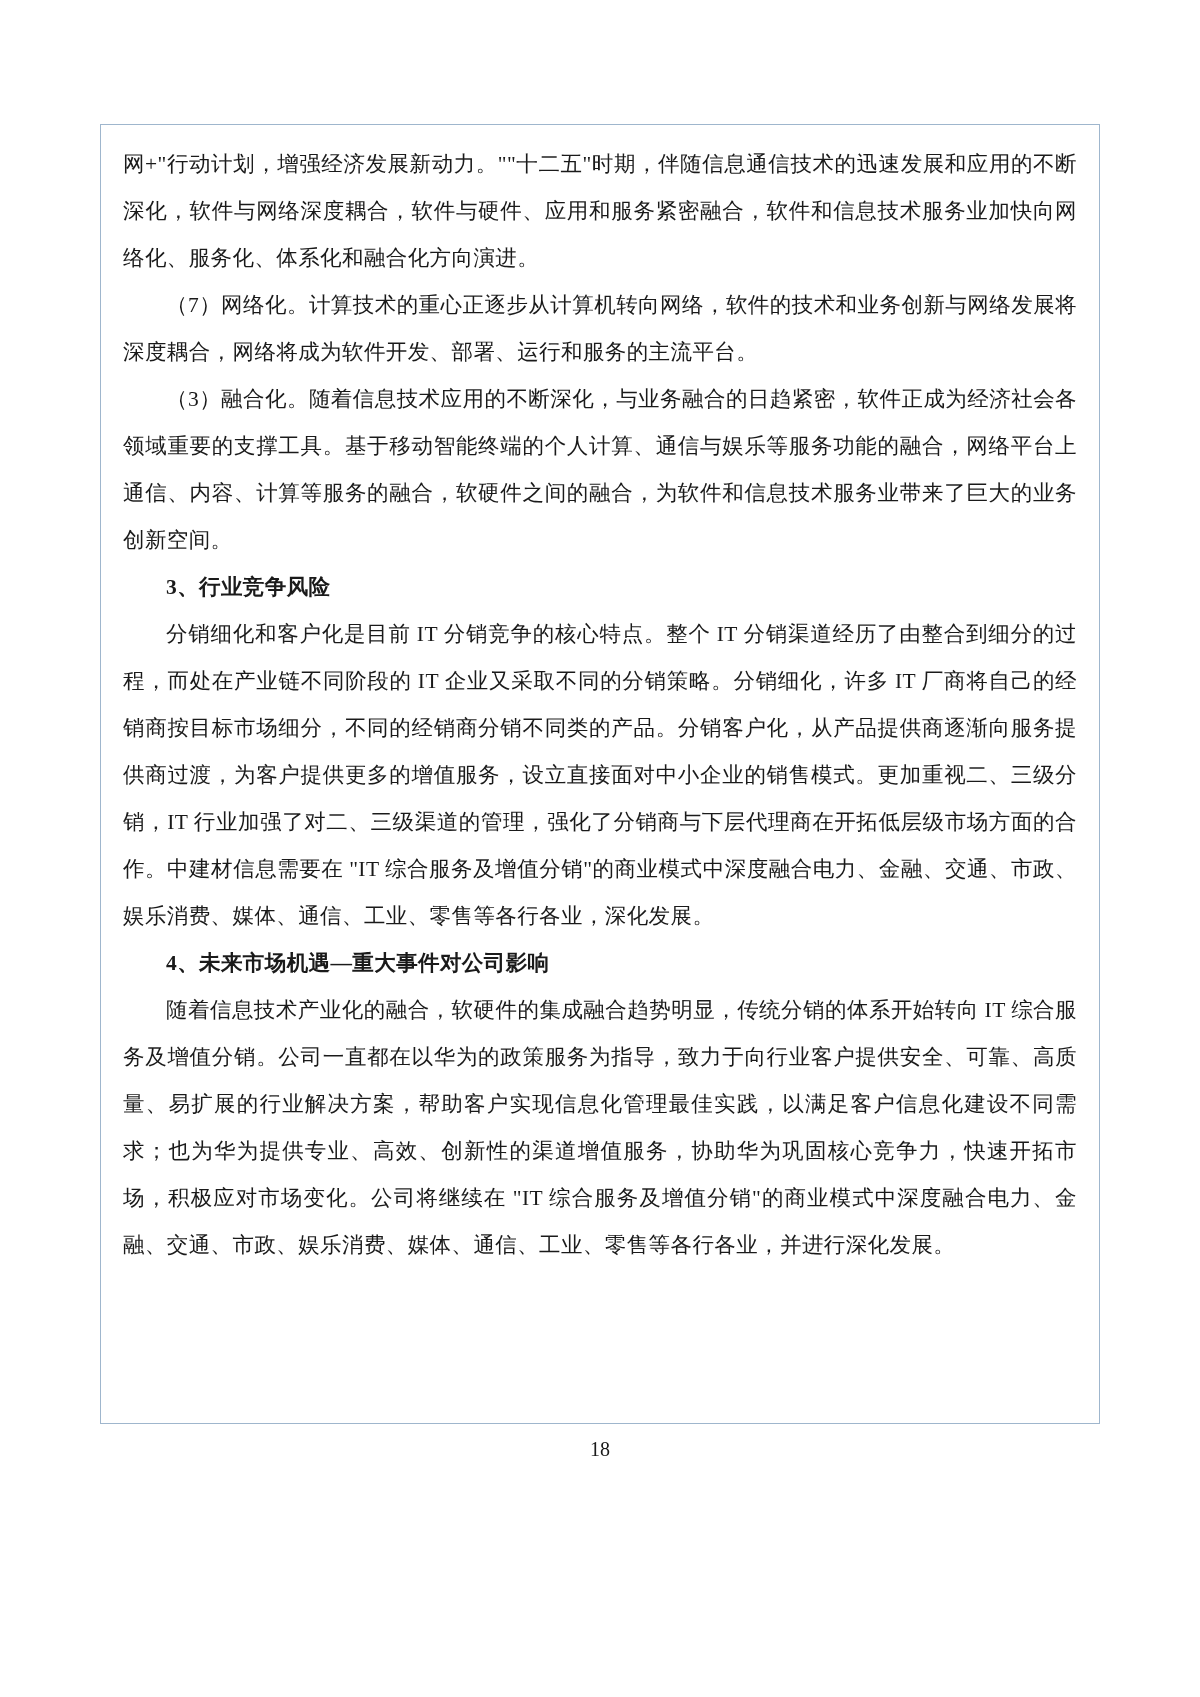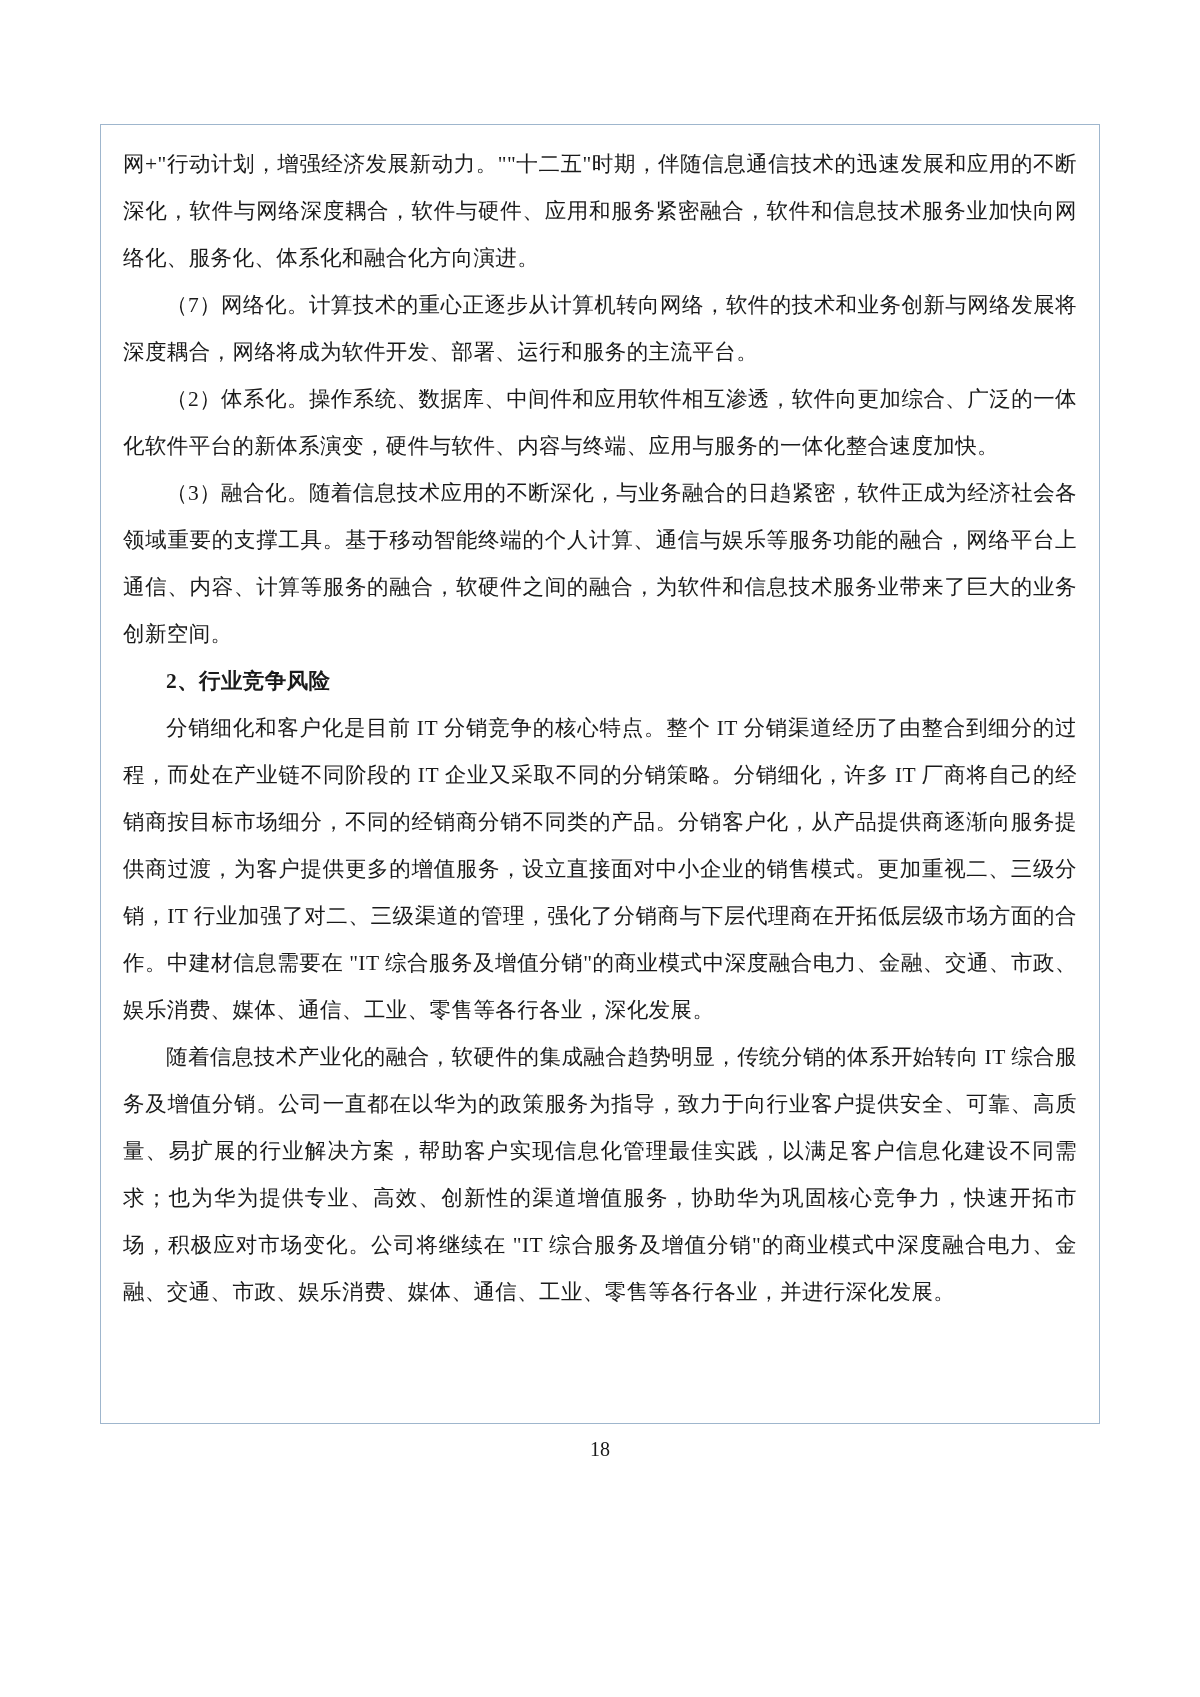--- a/index.html
+++ b/index.html
@@ -58,20 +58,20 @@
     font-family: "Liberation Serif", serif;
   }
 </style>
 </head>
 <body>
 
 <div class="page">
   <div class="content-frame">
     <p class="para">网+"行动计划，增强经济发展新动力。""十二五"时期，伴随信息通信技术的迅速发展和应用的不断深化，软件与网络深度耦合，软件与硬件、应用和服务紧密融合，软件和信息技术服务业加快向网络化、服务化、体系化和融合化方向演进。</p>
     <p class="para indent">（7）网络化。计算技术的重心正逐步从计算机转向网络，软件的技术和业务创新与网络发展将深度耦合，网络将成为软件开发、部署、运行和服务的主流平台。</p>
-    <p class="para indent">（2）体系化。操作系统、数据库、中间件和应用软件相互渗透，软件向更加综合、广泛的一体化软件平台的新体系演变，硬件与软件、内容与终端、应用与服务的一体化整合速度加快。</p>
     <p class="para indent">（3）融合化。随着信息技术应用的不断深化，与业务融合的日趋紧密，软件正成为经济社会各领域重要的支撑工具。基于移动智能终端的个人计算、通信与娱乐等服务功能的融合，网络平台上通信、内容、计算等服务的融合，软硬件之间的融合，为软件和信息技术服务业带来了巨大的业务创新空间。</p>
-    <p class="para heading">2、行业竞争风险</p>
+    <p class="para heading">3、行业竞争风险</p>
     <p class="para indent">分销细化和客户化是目前 IT 分销竞争的核心特点。整个 IT 分销渠道经历了由整合到细分的过程，而处在产业链不同阶段的 IT 企业又采取不同的分销策略。分销细化，许多 IT 厂商将自己的经销商按目标市场细分，不同的经销商分销不同类的产品。分销客户化，从产品提供商逐渐向服务提供商过渡，为客户提供更多的增值服务，设立直接面对中小企业的销售模式。更加重视二、三级分销，IT 行业加强了对二、三级渠道的管理，强化了分销商与下层代理商在开拓低层级市场方面的合作。中建材信息需要在 "IT 综合服务及增值分销"的商业模式中深度融合电力、金融、交通、市政、娱乐消费、媒体、通信、工业、零售等各行各业，深化发展。</p>
+    <p class="para heading">4、未来市场机遇—重大事件对公司影响</p>
     <p class="para indent">随着信息技术产业化的融合，软硬件的集成融合趋势明显，传统分销的体系开始转向 IT 综合服务及增值分销。公司一直都在以华为的政策服务为指导，致力于向行业客户提供安全、可靠、高质量、易扩展的行业解决方案，帮助客户实现信息化管理最佳实践，以满足客户信息化建设不同需求；也为华为提供专业、高效、创新性的渠道增值服务，协助华为巩固核心竞争力，快速开拓市场，积极应对市场变化。公司将继续在 "IT 综合服务及增值分销"的商业模式中深度融合电力、金融、交通、市政、娱乐消费、媒体、通信、工业、零售等各行各业，并进行深化发展。</p>
   </div>
   <div class="page-number">18</div>
 </div>
 
 </body></html>

